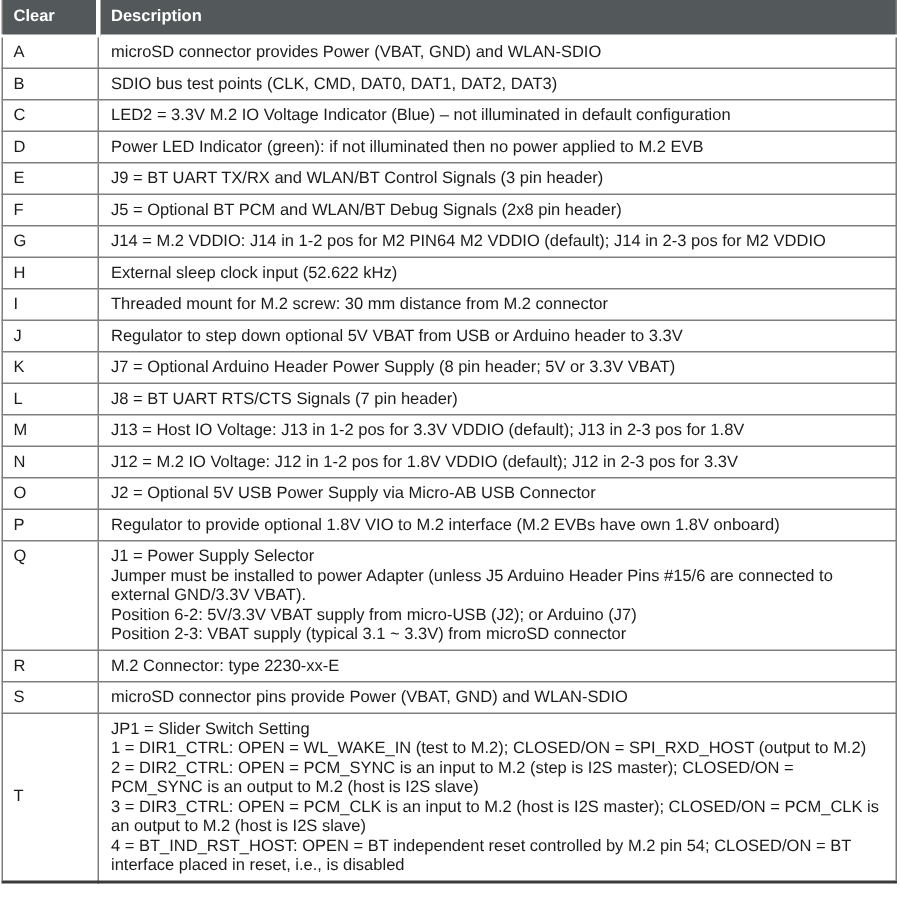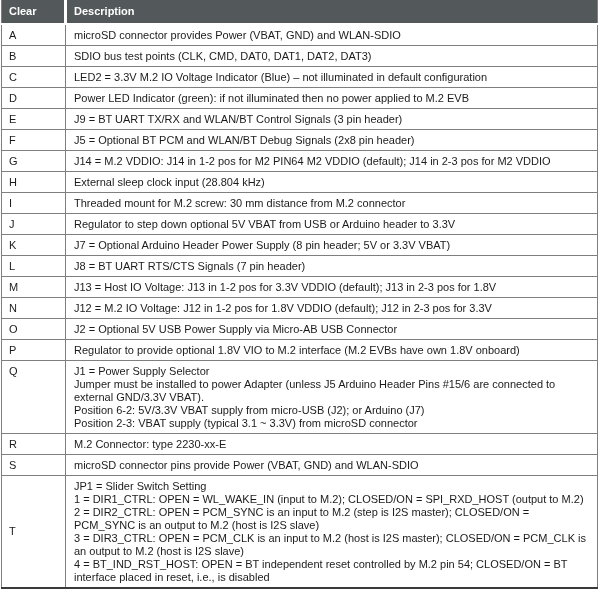--- a/index.html
+++ b/index.html
@@ -108,21 +108,21 @@
       </tr>
       <tr>
         <td class="col-clear">G</td>
         <td class="col-desc">
           <div class="para"><b>J14</b><span> = M.2 VDDIO: J14 in 1-2 pos for M2 PIN64 M2 VDDIO (default); J14 in 2-3 pos for M2 VDDIO</span></div>
         </td>
       </tr>
       <tr>
         <td class="col-clear">H</td>
         <td class="col-desc">
-          <div class="para"><span>External sleep clock input (28.804 kHz)</span></div>
+          <div class="para"><span>External sleep clock input (52.622 kHz)</span></div>
         </td>
       </tr>
       <tr>
         <td class="col-clear">I</td>
         <td class="col-desc">
           <div class="para"><span>Threaded mount for M.2 screw: 30 mm distance from M.2 connector</span></div>
         </td>
       </tr>
       <tr>
         <td class="col-clear">J</td>
@@ -184,20 +184,20 @@
       <tr>
         <td class="col-clear">S</td>
         <td class="col-desc">
           <div class="para"><span>microSD connector pins provide Power (VBAT, GND) and WLAN-SDIO</span></div>
         </td>
       </tr>
       <tr>
         <td class="col-clear">T</td>
         <td class="col-desc">
           <div class="para"><b>JP1</b><span> = Slider Switch Setting</span></div>
-          <div class="para"><b>1</b><span> = DIR1_CTRL: OPEN = WL_WAKE_IN (input to M.2); CLOSED/ON = SPI_RXD_HOST (output to M.2)</span></div>
+          <div class="para"><b>1</b><span> = DIR1_CTRL: OPEN = WL_WAKE_IN (test to M.2); CLOSED/ON = SPI_RXD_HOST (output to M.2)</span></div>
           <div class="para"><b>2</b><span> = DIR2_CTRL: OPEN = PCM_SYNC is an input to M.2 (step is I2S master); CLOSED/ON = PCM_SYNC is an output to M.2 (host is I2S slave)</span></div>
           <div class="para"><b>3</b><span> = DIR3_CTRL: OPEN = PCM_CLK is an input to M.2 (host is I2S master); CLOSED/ON = PCM_CLK is an output to M.2 (host is I2S slave)</span></div>
           <div class="para"><b>4</b><span> = BT_IND_RST_HOST: OPEN = BT independent reset controlled by M.2 pin 54; CLOSED/ON = BT interface placed in reset, i.e., is disabled</span></div>
         </td>
       </tr>
     </tbody>
 </table>
 
 </body></html>

